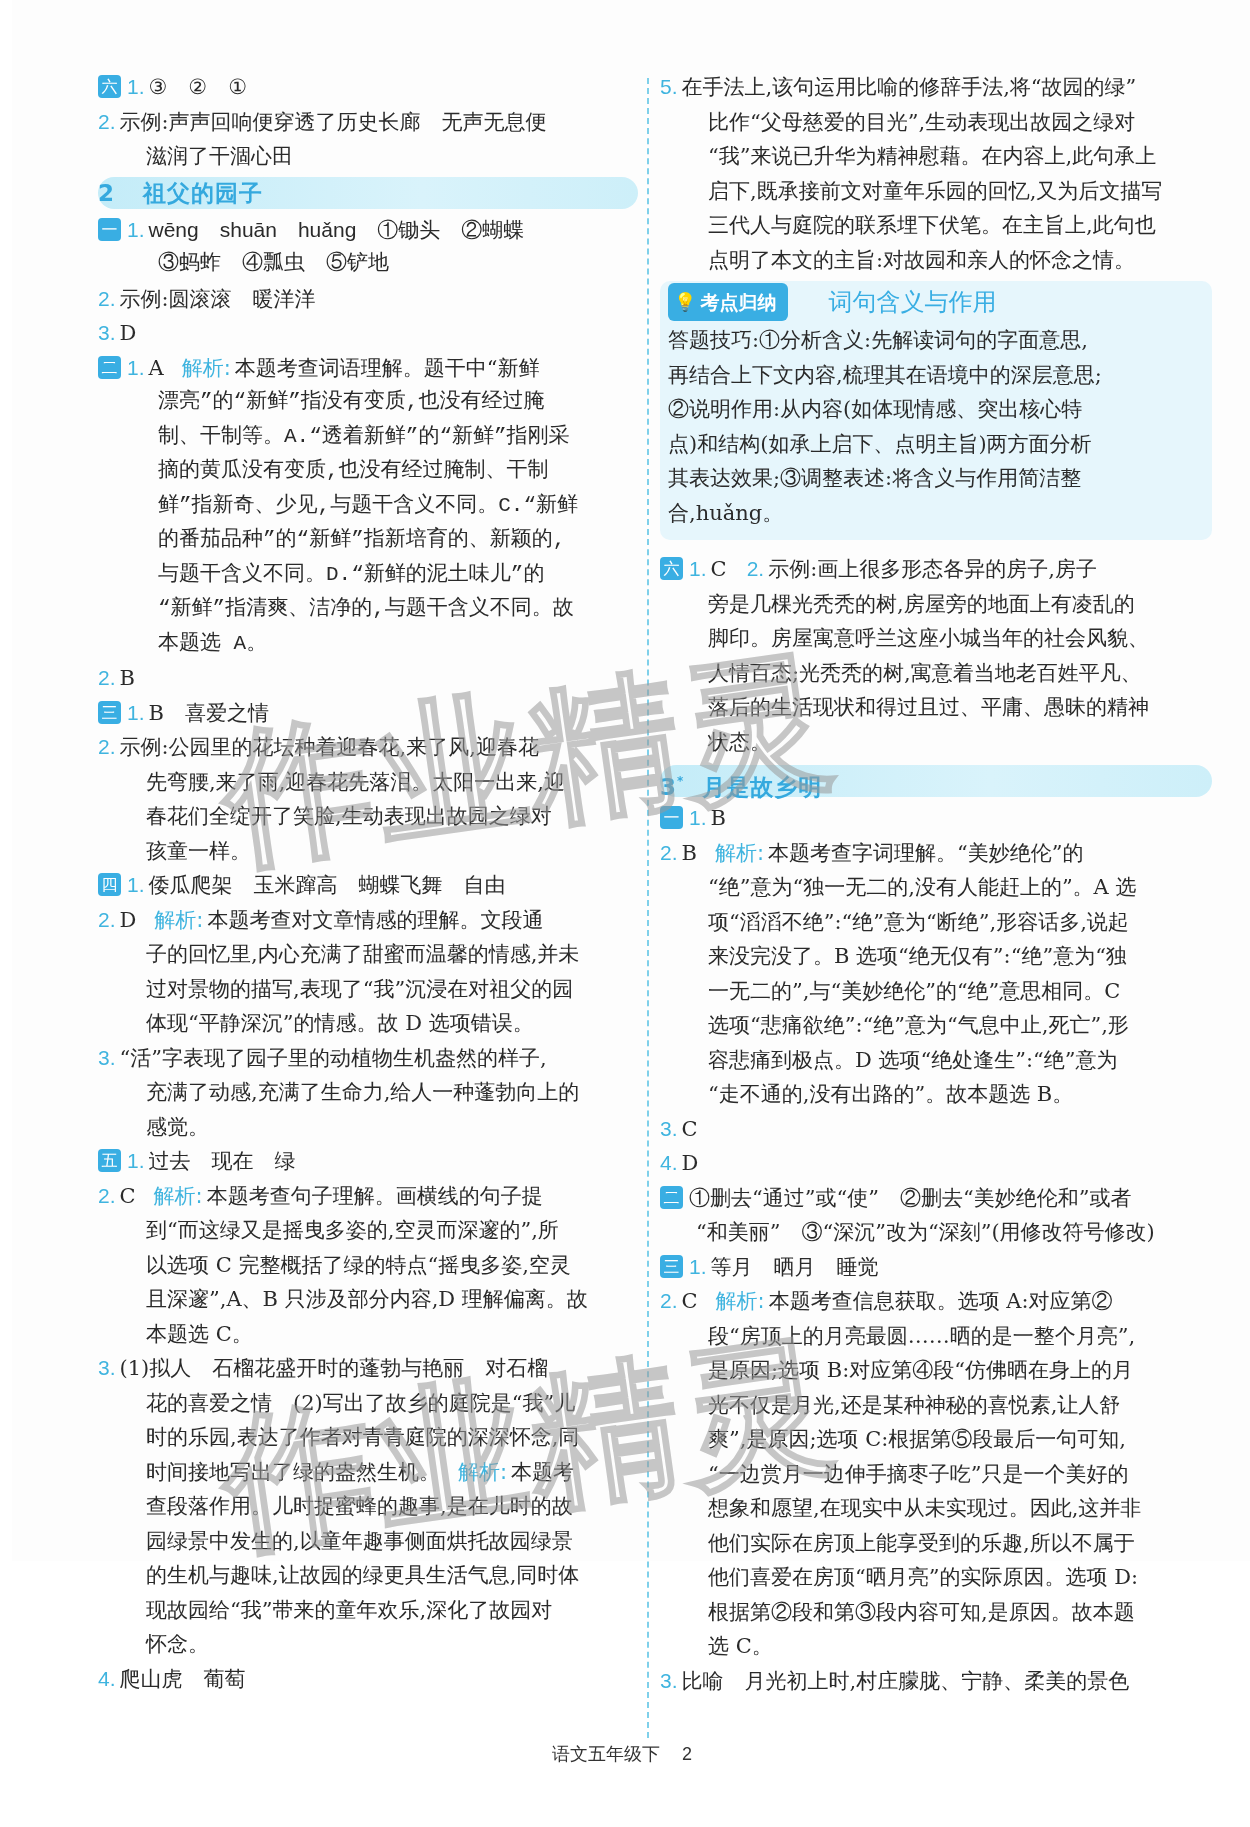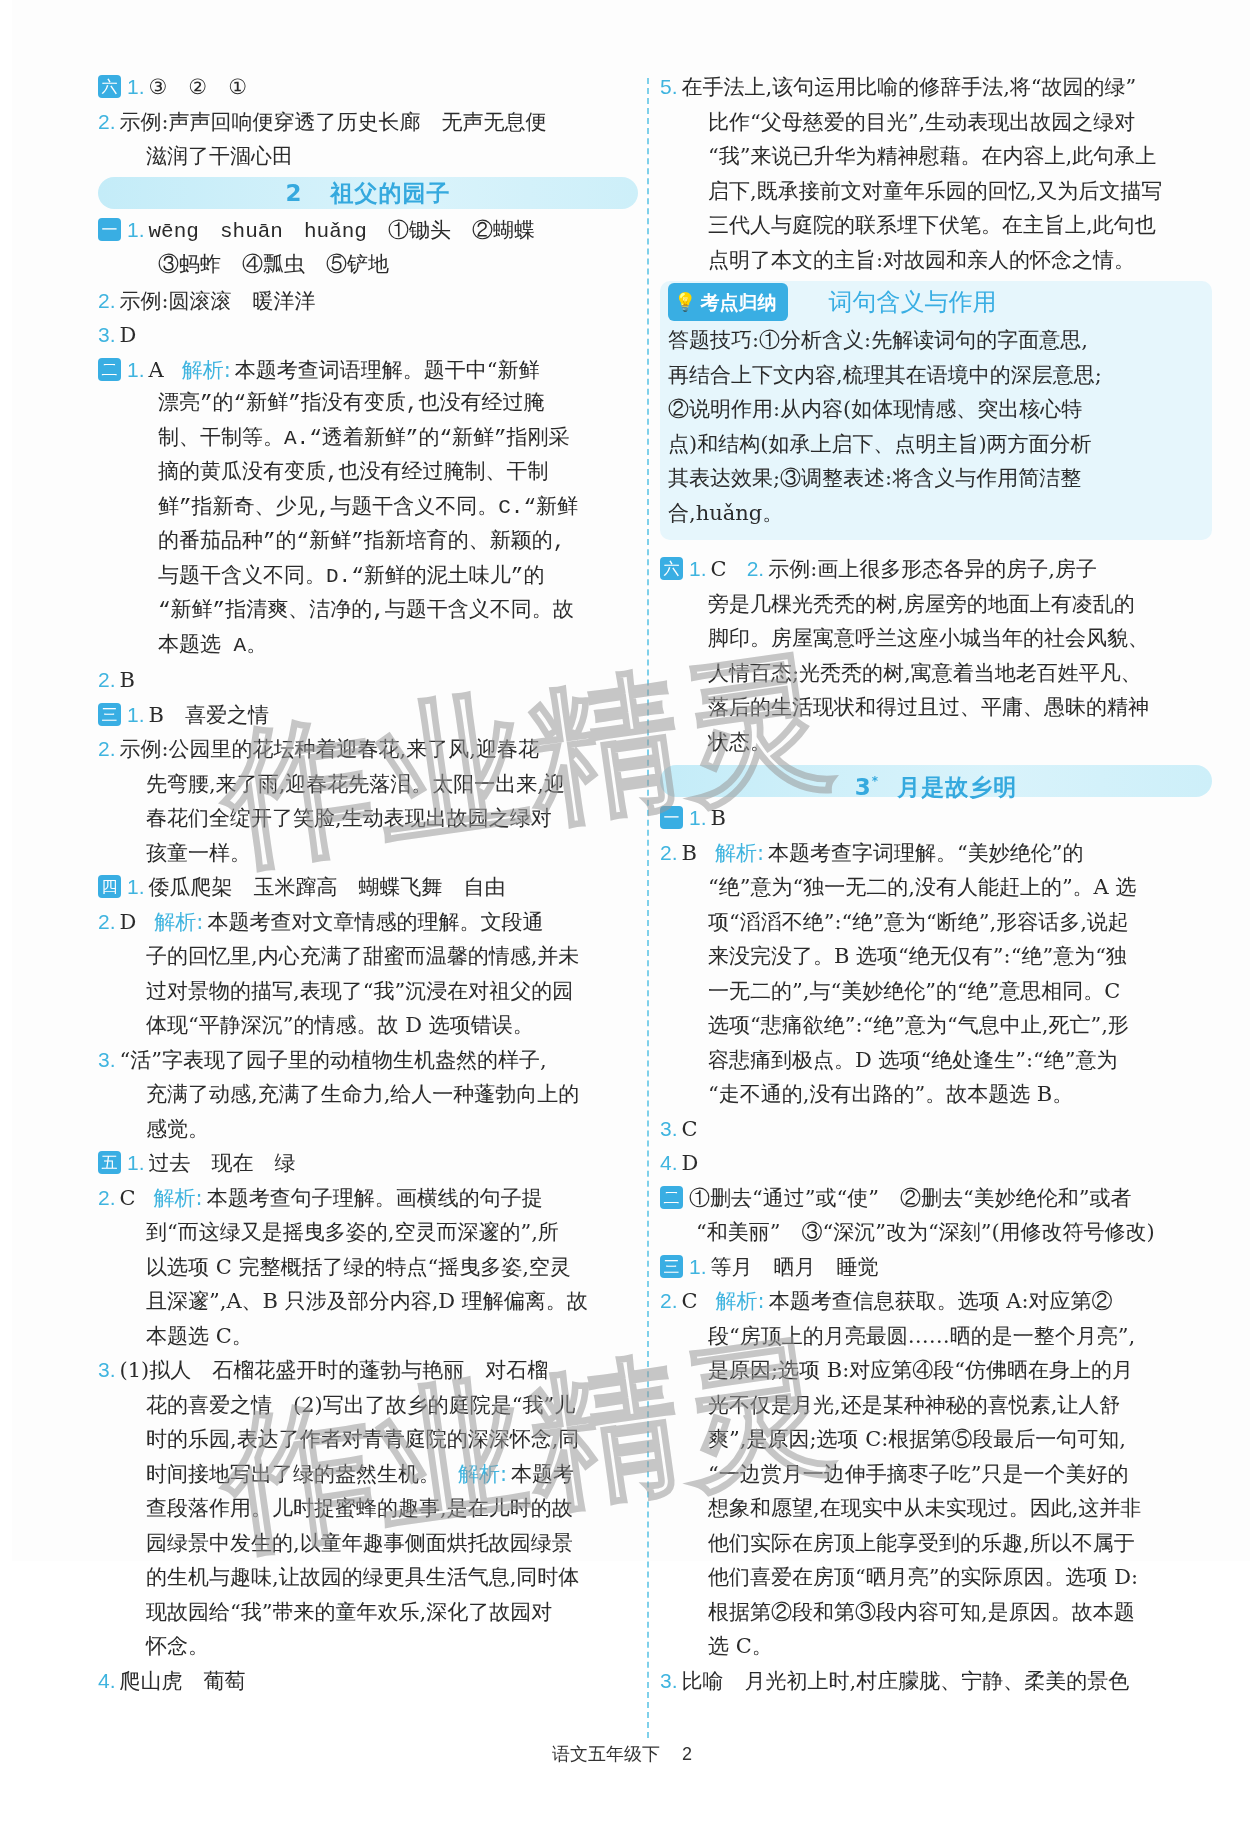--- a/index.html
+++ b/index.html
@@ -21,21 +21,21 @@
     display: inline-block; width: 23px; height: 23px; line-height: 23px; text-align: center;
     background: #39aee3; color: #fff; border-radius: 4px; font-size: 16px;
     font-family: "DejaVu Sans", sans-serif; margin-right: 6px; vertical-align: 2px;
   }
   .jx { color: #3fb4df; font-family: "DejaVu Sans", sans-serif; margin: 0 4px 0 18px; }
   .indent { padding-left: 60px; font-family: Liberation Mono, monospace; }
   .indent2 { padding-left: 48px; }
   .sec-bar {
     height: 32px; margin: 3px 0 4px 0; border-radius: 16px;
     background: linear-gradient(90deg, #c4ecf8, #d9f3fb 60%, #cdeff9);
-    text-align: center; font-family: "DejaVu Sans", sans-serif; font-weight: bold;
+    text-align: left; font-family: "DejaVu Sans", sans-serif; font-weight: bold;
     color: #35a9de; font-size: 23px; line-height: 32px; letter-spacing: 1px;
   }
   .sec-bar .sup { font-size: 12px; vertical-align: 10px; margin-right: 18px; }
   .sec-bar .n { margin-right: 28px; }
   .tip-box {
     background: #e6f6fc; border-radius: 10px; padding: 4px 14px 10px 8px; margin: 4px 0 12px 0;
   }
   .tip-head { display: flex; align-items: center; height: 34px; margin-bottom: 4px; }
   .tip-tag {
     background: #39aee3; color: #fff; font-family: "DejaVu Sans", sans-serif; font-weight: bold;
@@ -66,21 +66,21 @@
     <div class="line">
       <span class="num">2.</span><span>示例:声声回响便穿透了历史长廊　无声无息便</span>
     </div>
     <div class="line indent2">滋润了干涸心田</div>
 
     <div class="sec-bar">
       <span class="n">2</span><span>祖父的园子</span>
     </div>
 
     <div class="line">
-      <span class="badge">一</span><span class="num">1.</span><span style="font-family:Liberation Mono, monospace">wēng　shuān　huǎng　①锄头　②蝴蝶</span>
+      <span class="badge">一</span><span class="num">1.</span><span style="font-family:Liberation Sans, sans-serif">wēng　shuān　huǎng　①锄头　②蝴蝶</span>
     </div>
     <div class="line indent">③蚂蚱　④瓢虫　⑤铲地</div>
     <div class="line"><span class="num">2.</span><span>示例:圆滚滚　暖洋洋</span></div>
     <div class="line"><span class="num">3.</span><span>D</span></div>
 
     <div class="line">
       <span class="badge">二</span><span class="num">1.</span><span>A</span><span class="jx">解析:</span><span>本题考查词语理解。题干中“新鲜</span>
     </div>
     <div class="line indent">漂亮”的“新鲜”指没有变质,也没有经过腌</div>
     <div class="line indent">制、干制等。A.“透着新鲜”的“新鲜”指刚采</div>

